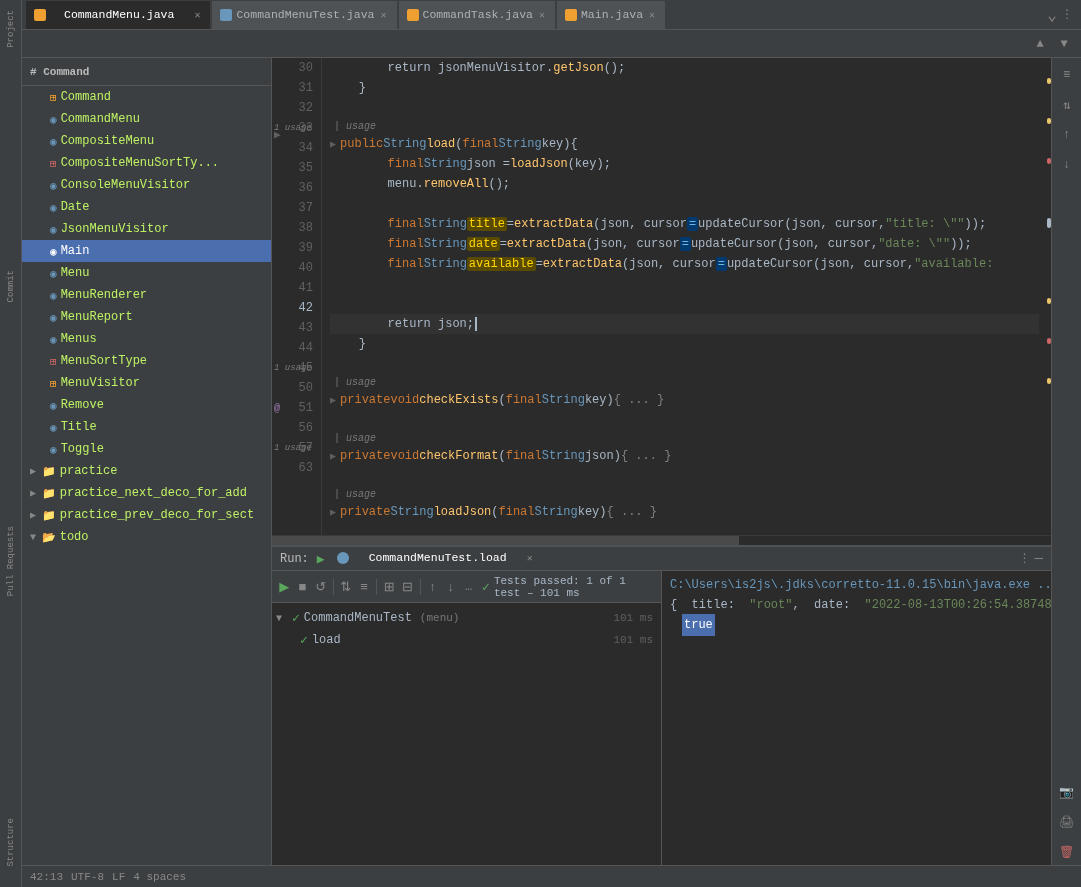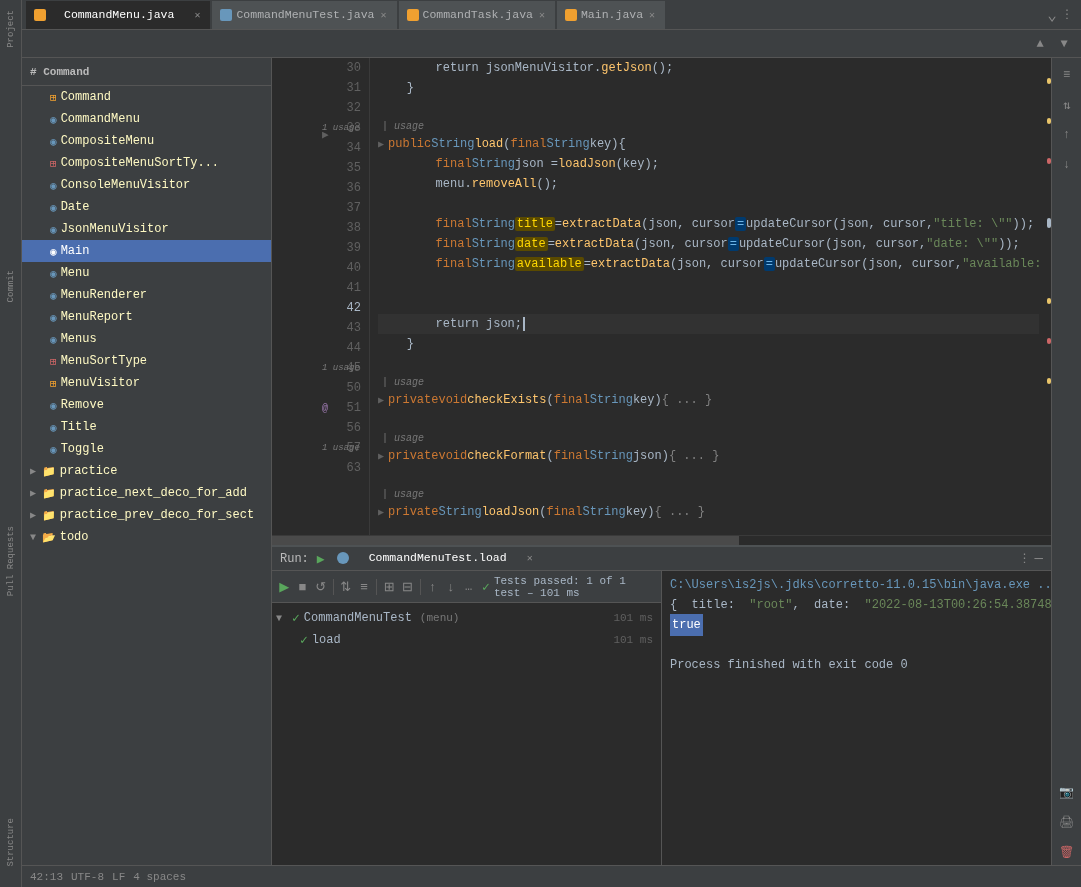--- a/index.html
+++ b/index.html
@@ -16,35 +16,35 @@
 
     
     .project-panel { width: 250px; background: #3c3f41; display: flex; flex-direction: column; flex-shrink: 0; border-right: 1px solid #555; overflow: hidden; }
     .panel-header { height: 28px; background: #3c3f41; display: flex; align-items: center; padding: 0 8px; font-size: 11px; color: #bababa; border-bottom: 1px solid #555; font-weight: bold; }
 
     .tree { flex: 1; overflow-y: auto; overflow-x: hidden; }
     .tree-item { display: flex; align-items: center; height: 22px; padding-left: 8px; cursor: pointer; gap: 4px; white-space: nowrap; }
     .tree-item.selected { background: #4b6eaf; color: #fff; }
     .tree-item.selected .tree-label { color: #fff; }
     .tree-indent { width: 16px; flex-shrink: 0; }
-    .tree-label { font-size: 12px; color: #fef9c3; overflow: hidden; text-overflow: ellipsis; }
+    .tree-label { font-size: 12px; color: #bef264; overflow: hidden; text-overflow: ellipsis; }
 
     
     .editor-area { flex: 1; display: flex; flex-direction: column; overflow: hidden; }
 
     
     .editor-toolbar { height: 28px; background: #3c3f41; display: flex; align-items: center; padding: 0 8px; gap: 4px; border-bottom: 1px solid #555; flex-shrink: 0; }
     .editor-toolbar-right { margin-left: auto; display: flex; align-items: center; gap: 6px; }
     .toolbar-badge { display: flex; align-items: center; gap: 2px; font-size: 11px; margin-top: 36px; }
     .badge-warn { color: #e8c46a; }
     .badge-err { color: #cc6666; }
     .toolbar-btn { width: 18px; height: 18px; display: flex; align-items: center; justify-content: center; cursor: pointer; color: #888; font-size: 12px; }
 
     
-    .code-editor { flex: 1; display: flex; overflow: hidden; background: #2b2b2b; margin-left: 48px; }
+    .code-editor { flex: 1; display: flex; overflow: hidden; background: #2b2b2b; }
     .gutter { width: 50px; background: #2b2b2b; flex-shrink: 0; display: flex; flex-direction: column; padding-top: 0; border-right: 1px solid #3a3a3a; }
     .line-number { height: 20px; display: flex; align-items: center; justify-content: flex-end; padding-right: 8px; color: #606060; font-size: 12px; position: relative; }
     .gutter-usage { position: absolute; left: 4px; color: #787878; font-size: 9px; font-style: italic; }
 
     .code-content { flex: 1; overflow: auto; padding: 0 0 0 8px; }
     .code-line { height: 20px; display: flex; align-items: center; white-space: nowrap; font-size: 12px; }
 
     
     .kw { color: #cc7832; }
     .kw-void { color: #cc7832; }
@@ -89,21 +89,21 @@
     .run-label { font-size: 12px; color: #a9b7c6; }
     .run-label-suite { font-size: 12px; color: #a9b7c6; }
     .run-expander { color: #888; font-size: 10px; width: 12px; }
 
     
     .run-right { flex: 1; overflow-y: auto; padding: 4px 8px; font-size: 12px; color: #a9b7c6; background: #2b2b2b; }
     .console-line { line-height: 20px; white-space: nowrap; }
     .console-path { color: #6897bb; }
     .console-key { color: #a9b7c6; }
     .console-str { color: #6a8759; }
-    .console-highlight { background: #4b6eaf; color: #fff; padding: 4px 2px; }
+    .console-highlight { background: #4b6eaf; color: #fff; padding: 4px 2px; margin-left: 12px; }
 
     
     .right-toolbar { width: 30px; background: #3c3f41; display: flex; flex-direction: column; align-items: center; padding-top: 4px; gap: 4px; flex-shrink: 0; border-left: 1px solid #555; }
     .right-icon { width: 26px; height: 26px; display: flex; align-items: center; justify-content: center; color: #888; font-size: 12px; cursor: pointer; }
 
     
     .status-bar { height: 22px; background: #3c3f41; display: flex; align-items: center; padding: 0 8px; font-size: 11px; color: #888; gap: 8px; flex-shrink: 0; border-top: 1px solid #555; }
     .status-item { display: flex; align-items: center; gap: 3px; cursor: pointer; }
   </style>
 </head>
@@ -552,23 +552,20 @@
               <div class="console-line">
                 <span class="console-path">C:\Users\is2js\.jdks\corretto-11.0.15\bin\java.exe ...</span>
               </div>
               <div class="console-line">
                 <span class="var">{&nbsp;&nbsp;</span><span class="console-key">title</span><span class="var">:&nbsp;&nbsp;</span><span class="console-str">"root"</span><span class="var">,&nbsp;&nbsp;</span><span class="console-key">date</span><span class="var">:&nbsp;&nbsp;</span><span class="console-str">"2022-08-13T00:26:54.387480500"</span>
               </div>
               <div class="console-line">
                 <span class="console-highlight">true</span>
               </div>
               <div class="console-line">&nbsp;</div>
-              <div class="console-line">
-                <span>Process finished with exit code 0</span>
-              </div>
             </div>
           </div>
         </div>
       </div>
 
       <div class="right-toolbar">
         <div class="right-icon" style="color:#888;">≡</div>
         <div class="right-icon" style="color:#888;">⇅</div>
         <div class="right-icon" style="color:#888;">↑</div>
         <div class="right-icon" style="color:#888;">↓</div>

